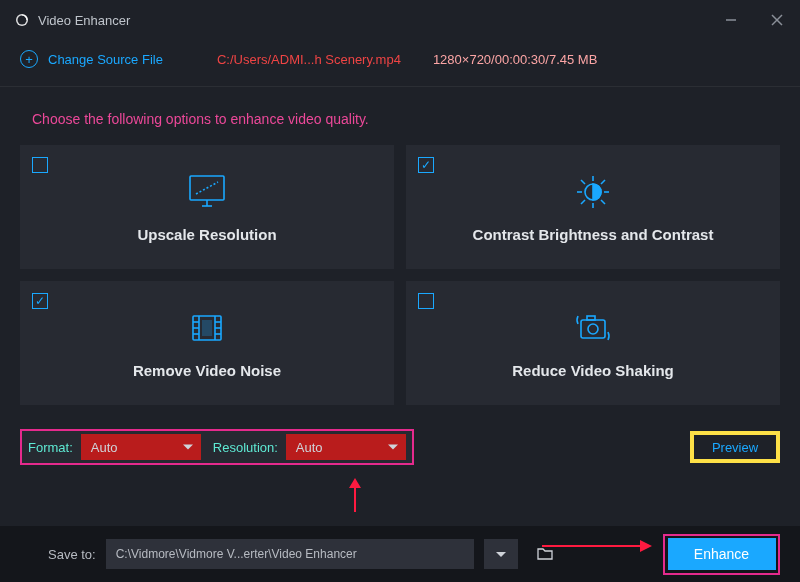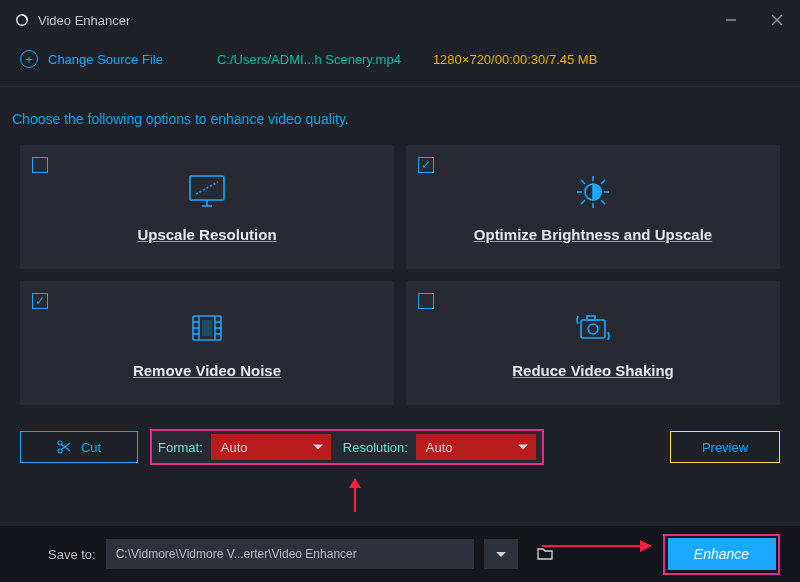--- a/index.html
+++ b/index.html
@@ -31,32 +31,31 @@
     padding: 10px 20px 18px 20px;
     gap: 12px;
     border-bottom: 1px solid rgba(255,255,255,0.06);
   }
   .change-src { display: flex; align-items: center; gap: 10px; color: #1aa8ff; }
   .change-src .plus {
     width: 18px; height: 18px; border: 1.6px solid #1aa8ff; border-radius: 50%;
     display: flex; align-items: center; justify-content: center;
     font-size: 13px; line-height: 1;
   }
-  .filepath { margin-left: 42px; color: #14b8a6; }
-  .fileinfo { margin-left: 20px; color: #eab308; }
-
-  .subtitle { padding: 24px 20px 18px 12px; color: #0ea5e9; font-size: 14px; }
+  .filepath { margin-left: 42px; color: #ef4444; }
+  .fileinfo { margin-left: 20px; color: #fca5a5; }
+
+  .subtitle { padding: 24px 20px 18px 32px; color: #ec4899; font-size: 14px; }
 
   
   .cards {
     display: grid;
     grid-template-columns: 1fr 1fr;
     gap: 12px 12px;
     padding: 0 20px;
-    text-decoration: underline;
   }
   .card {
     background: #272a32;
     height: 124px;
     position: relative;
     display: flex; flex-direction: column;
     align-items: center; justify-content: center;
     gap: 14px;
   }
   .card .chk {
@@ -99,22 +98,22 @@
     display: flex; align-items: center; position: relative;
     min-width: 120px;
   }
   .dropdown::after {
     content: ""; position: absolute; right: 8px; top: 50%; transform: translateY(-50%);
     border-left: 5px solid transparent; border-right: 5px solid transparent;
     border-top: 5px solid #cfd3d9;
   }
   .previewbtn {
     margin-left: auto;
-    width: 110px; height: 32px;
-    border: 1px solid #fde047; color: #1aa8ff;
+    width: 90px; height: 32px;
+    border: 4px solid #fde047; color: #1aa8ff;
     display: flex; align-items: center; justify-content: center;
     background: transparent;
   }
 
   
   .bottombar {
     position: absolute; bottom: 0; left: 0; right: 0;
     background: #14161b;
     height: 56px;
     display: flex; align-items: center;
@@ -138,21 +137,20 @@
   }
   .folderbtn {
     width: 34px; height: 30px;
     display: flex; align-items: center; justify-content: center;
     color: #cfd3d9;
   }
   .enhancebox {
     margin-left: auto;
     padding: 2.5px;
     border: 2.5px solid #e52a8d;
-    font-style: italic;
   }
   .enhancebtn {
     width: 108px; height: 32px; background: #1aa8ff; color: #fff;
     display: flex; align-items: center; justify-content: center;
     font-size: 14px;
   }
 
   
   .arrow { position: absolute; z-index: 50; }
 </style>
@@ -211,21 +209,21 @@
       <path d="M23 12 A8 8 0 0 1 23 28 Z" fill="#1aa8ff"></path>
       <line x1="23" y1="4" x2="23" y2="9"></line>
         <line x1="23" y1="31" x2="23" y2="36"></line>
       <line x1="7" y1="20" x2="12" y2="20"></line>
         <line x1="34" y1="20" x2="39" y2="20"></line>
       <line x1="11" y1="8" x2="15" y2="12"></line>
         <line x1="31" y1="28" x2="35" y2="32"></line>
       <line x1="35" y1="8" x2="31" y2="12"></line>
         <line x1="15" y1="28" x2="11" y2="32"></line>
     </svg>
-    <div class="label">Optimize Brightness and Upscale</div>
+    <div class="label">Contrast Brightness and Contrast</div>
   </div>
 
   <div class="card">
     <div class="chk checked"></div>
     <svg width="46" height="40" viewBox="0 0 46 40" fill="none" stroke-width="1.6">
       <rect x="9" y="8" width="28" height="24" rx="1"></rect>
       <line x1="15" y1="8" x2="15" y2="32"></line>
         <line x1="31" y1="8" x2="31" y2="32"></line>
       <line x1="9" y1="14" x2="15" y2="14"></line>
         <line x1="9" y1="20" x2="15" y2="20"></line>
@@ -245,29 +243,20 @@
       <circle cx="23" cy="21" r="5"></circle>
       <rect x="17" y="8" width="8" height="4"></rect>
       <path d="M8 8 Q6 12 8 16"></path>
       <path d="M38 24 Q40 28 38 32"></path>
     </svg>
     <div class="label">Reduce Video Shaking</div>
   </div>
 </div>
 
 <div class="options">
-  <div class="cutbtn">
-    <svg width="14" height="14" viewBox="0 0 14 14" fill="none" stroke="#1aa8ff" stroke-width="1.2">
-      <circle cx="3" cy="3" r="2"></circle>
-        <circle cx="3" cy="11" r="2"></circle>
-      <line x1="4.5" y1="4.5" x2="13" y2="11"></line>
-        <line x1="4.5" y1="9.5" x2="13" y2="3"></line>
-    </svg>
-    <span>Cut</span>
-  </div>
 
   <div class="fmtbox">
     <span class="label-sm">Format:</span>
     <div class="dropdown">
       <span>Auto</span>
     </div>
     <span class="label-sm" style="margin-left:4px">Resolution:</span>
     <div class="dropdown">
       <span>Auto</span>
     </div>

